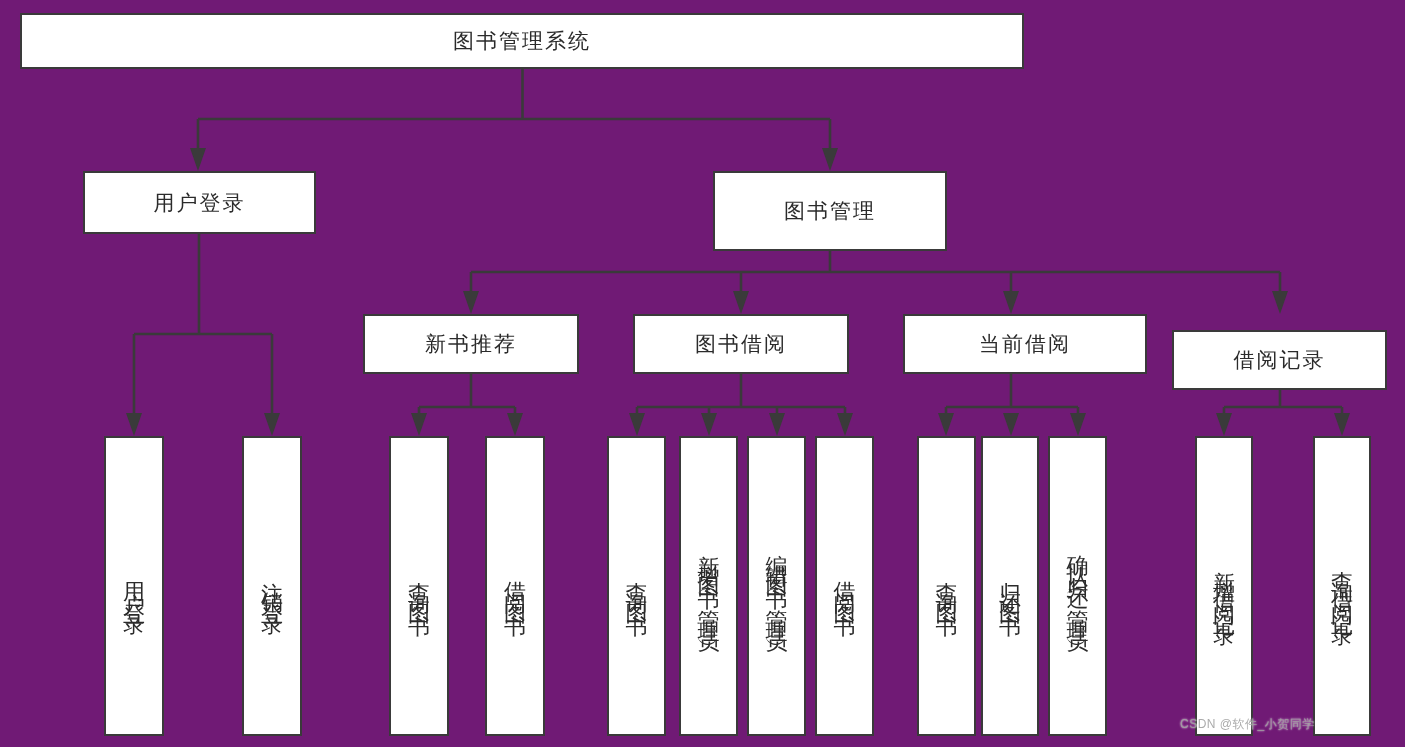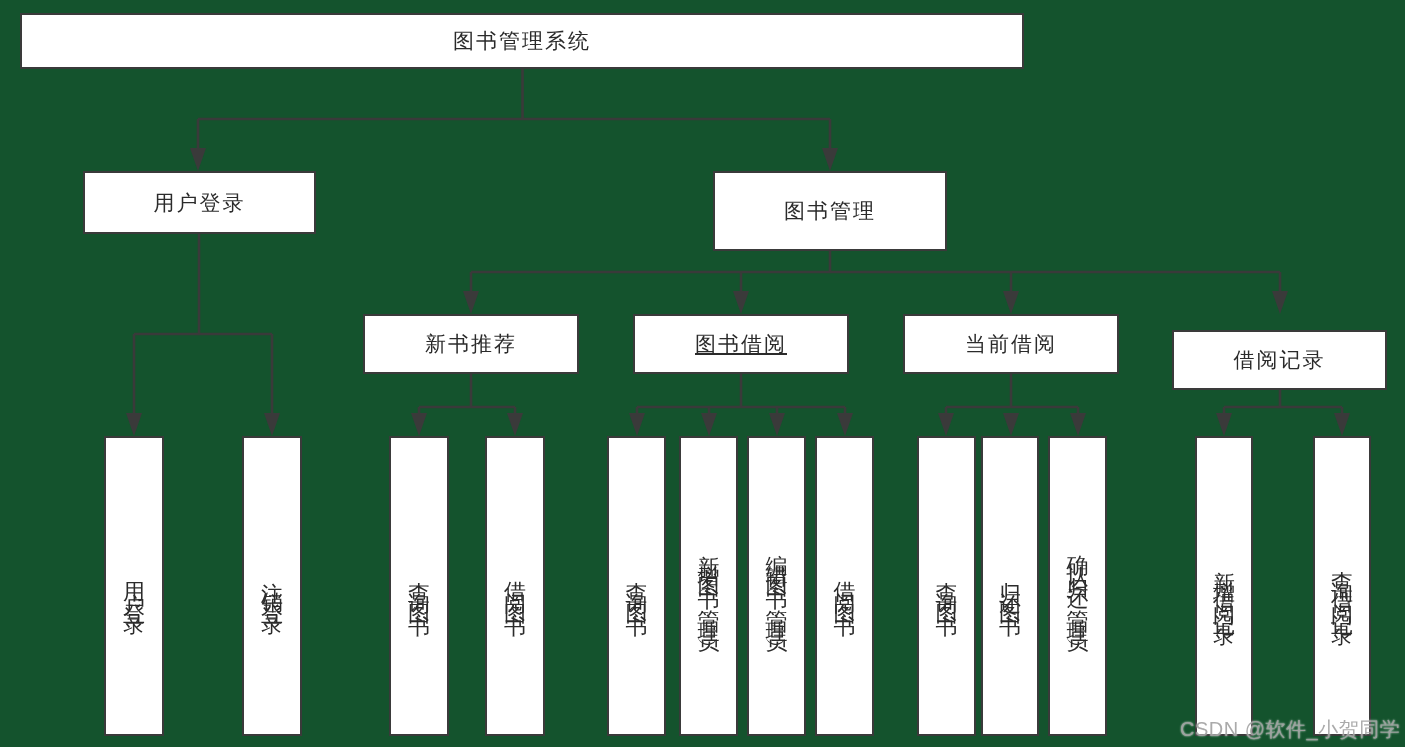--- a/index.html
+++ b/index.html
@@ -1,20 +1,20 @@
 <!DOCTYPE html>
 <html><head>
 <meta charset="utf-8">
 <style>
   html, body { margin: 0; padding: 0; background: #ffffff; }
   .canvas {
     position: relative;
     width: 1405px;
     height: 747px;
-    background: #14532d;
+    background: #701a75;
     font-family: "Liberation Sans", sans-serif;
     overflow: hidden;
   }
   svg.connectors {
     position: absolute;
     left: 0; top: 0;
     width: 1405px; height: 747px;
   }
   svg.connectors path {
     stroke: #3a3a3a;
@@ -43,21 +43,21 @@
     font-size: 22px;
     letter-spacing: 11px;
     line-height: 1;
     white-space: nowrap;
   }
   .watermark {
     position: absolute;
     left: 1180px;
     top: 716px;
     width: 225px;
-    font-size: 20px;
+    font-size: 12px;
     letter-spacing: 0.5px;
     color: rgba(158,158,158,0.88);
     text-shadow: 0 0 2px rgba(255,255,255,0.9);
     white-space: nowrap;
     text-align: left;
   }
 </style>
 </head>
 <body>
 
@@ -120,24 +120,24 @@
   <div class="node h-node" style="left:83px; top:171px; width:233px; height:63px;">
     <span>用户登录</span>
   </div>
   <div class="node h-node" style="left:713px; top:171px; width:234px; height:80px;">
     <span>图书管理</span>
   </div>
 
   <div class="node h-node" style="left:363px; top:314px; width:216px; height:60px;">
     <span>新书推荐</span>
   </div>
-  <div class="node h-node" style="left:633px; top:314px; width:216px; height:60px;text-decoration:underline;">
+  <div class="node h-node" style="left:633px; top:314px; width:216px; height:60px;">
     <span>图书借阅</span>
   </div>
-  <div class="node h-node" style="left:903px; top:314px; width:216px; height:60px;">
+  <div class="node h-node" style="left:903px; top:314px; width:244px; height:60px;">
     <span>当前借阅</span>
   </div>
   <div class="node h-node" style="left:1172px; top:330px; width:215px; height:60px;">
     <span>借阅记录</span>
   </div>
 
   <div class="node v-node" style="left:104px; width:60px;">
     <span>用户登录</span>
   </div>
   <div class="node v-node" style="left:242px; width:60px;">

